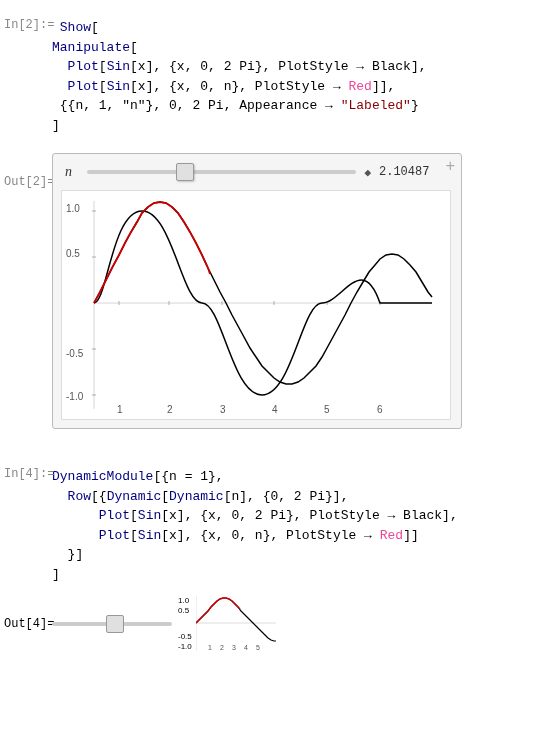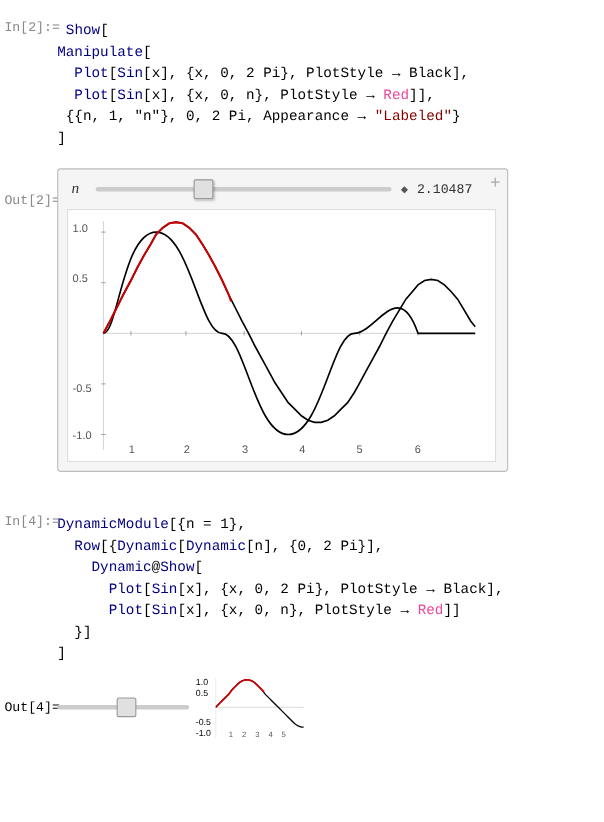--- a/index.html
+++ b/index.html
@@ -278,21 +278,20 @@
 </div>
 
 <div class="spacer"></div>
 <div class="spacer"></div>
 
 <div class="in4-code">
   <span class="in4-label">In[4]:=</span>
   <div class="code-block">
     <div><span class="fn">DynamicModule</span>[{n = 1},</div>
     <div>&nbsp;&nbsp;<span class="fn">Row</span>[{<span class="fn">Dynamic</span>[<span class="fn">Dynamic</span>[n], {0, 2 Pi}],</div>
-    <div>&nbsp;&nbsp;&nbsp;&nbsp;<span class="fn">Dynamic</span>@<span class="fn">Show</span>[</div>
     <div>&nbsp;&nbsp;&nbsp;&nbsp;&nbsp;&nbsp;<span class="fn">Plot</span>[<span class="fn">Sin</span>[x], {x, 0, 2 Pi}, PlotStyle <span class="arrow">→</span> Black],</div>
     <div>&nbsp;&nbsp;&nbsp;&nbsp;&nbsp;&nbsp;<span class="fn">Plot</span>[<span class="fn">Sin</span>[x], {x, 0, n}, PlotStyle <span class="arrow">→</span> <span class="red-text">Red</span>]]</div>
     <div>&nbsp;&nbsp;}]</div>
     <div>]</div>
   </div>
 </div>
 
 <div class="spacer-sm"></div>
 
 <div class="out4-section">

